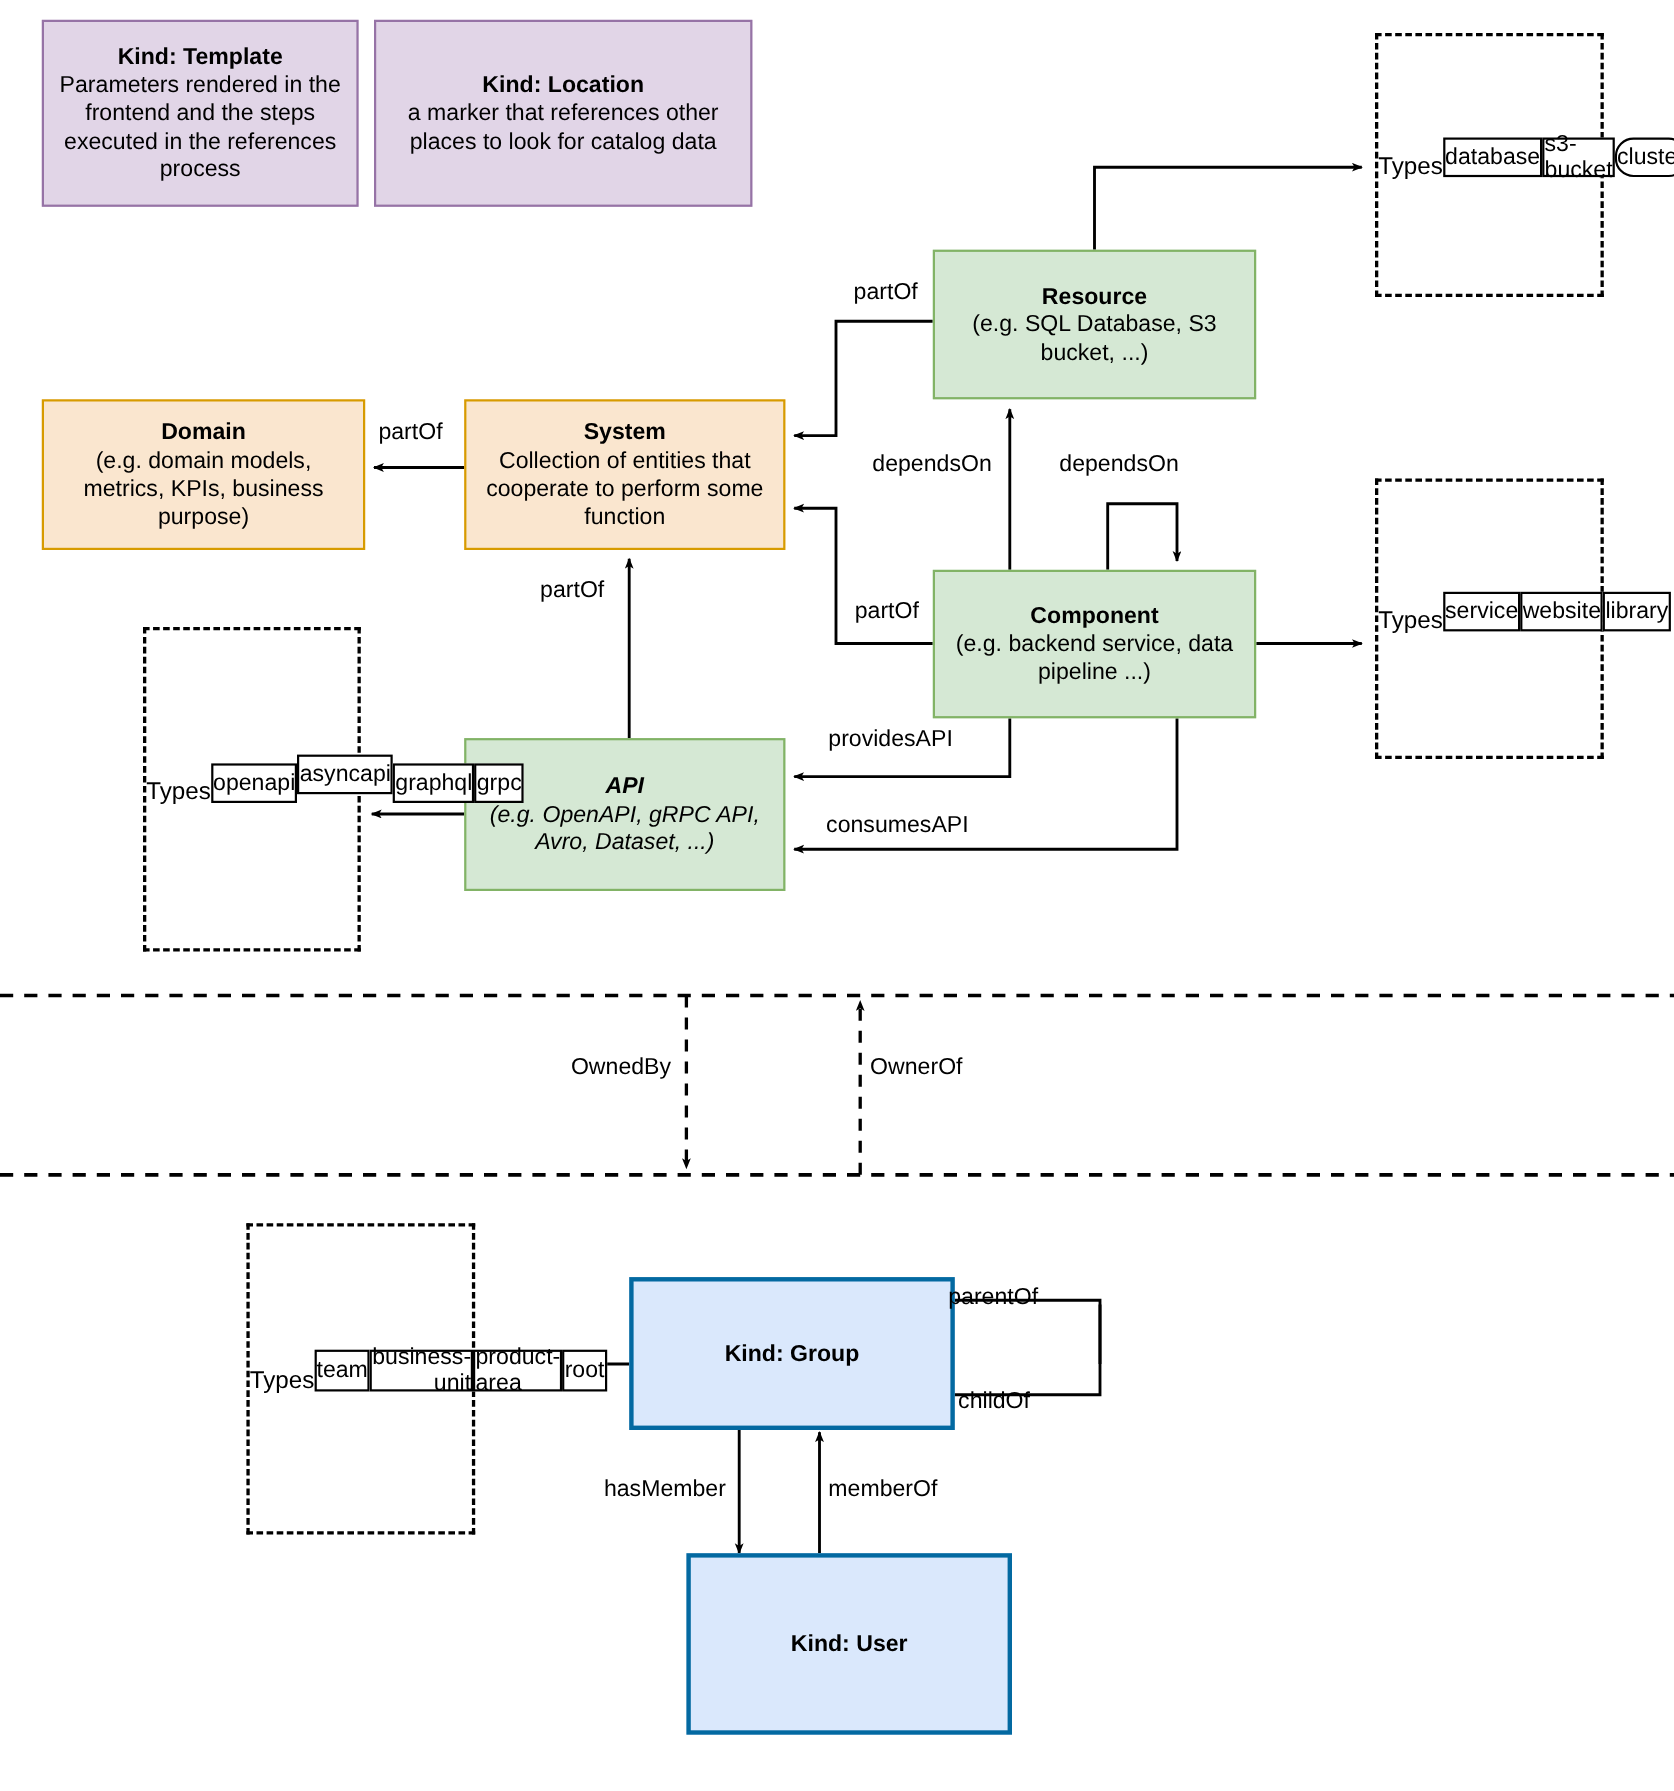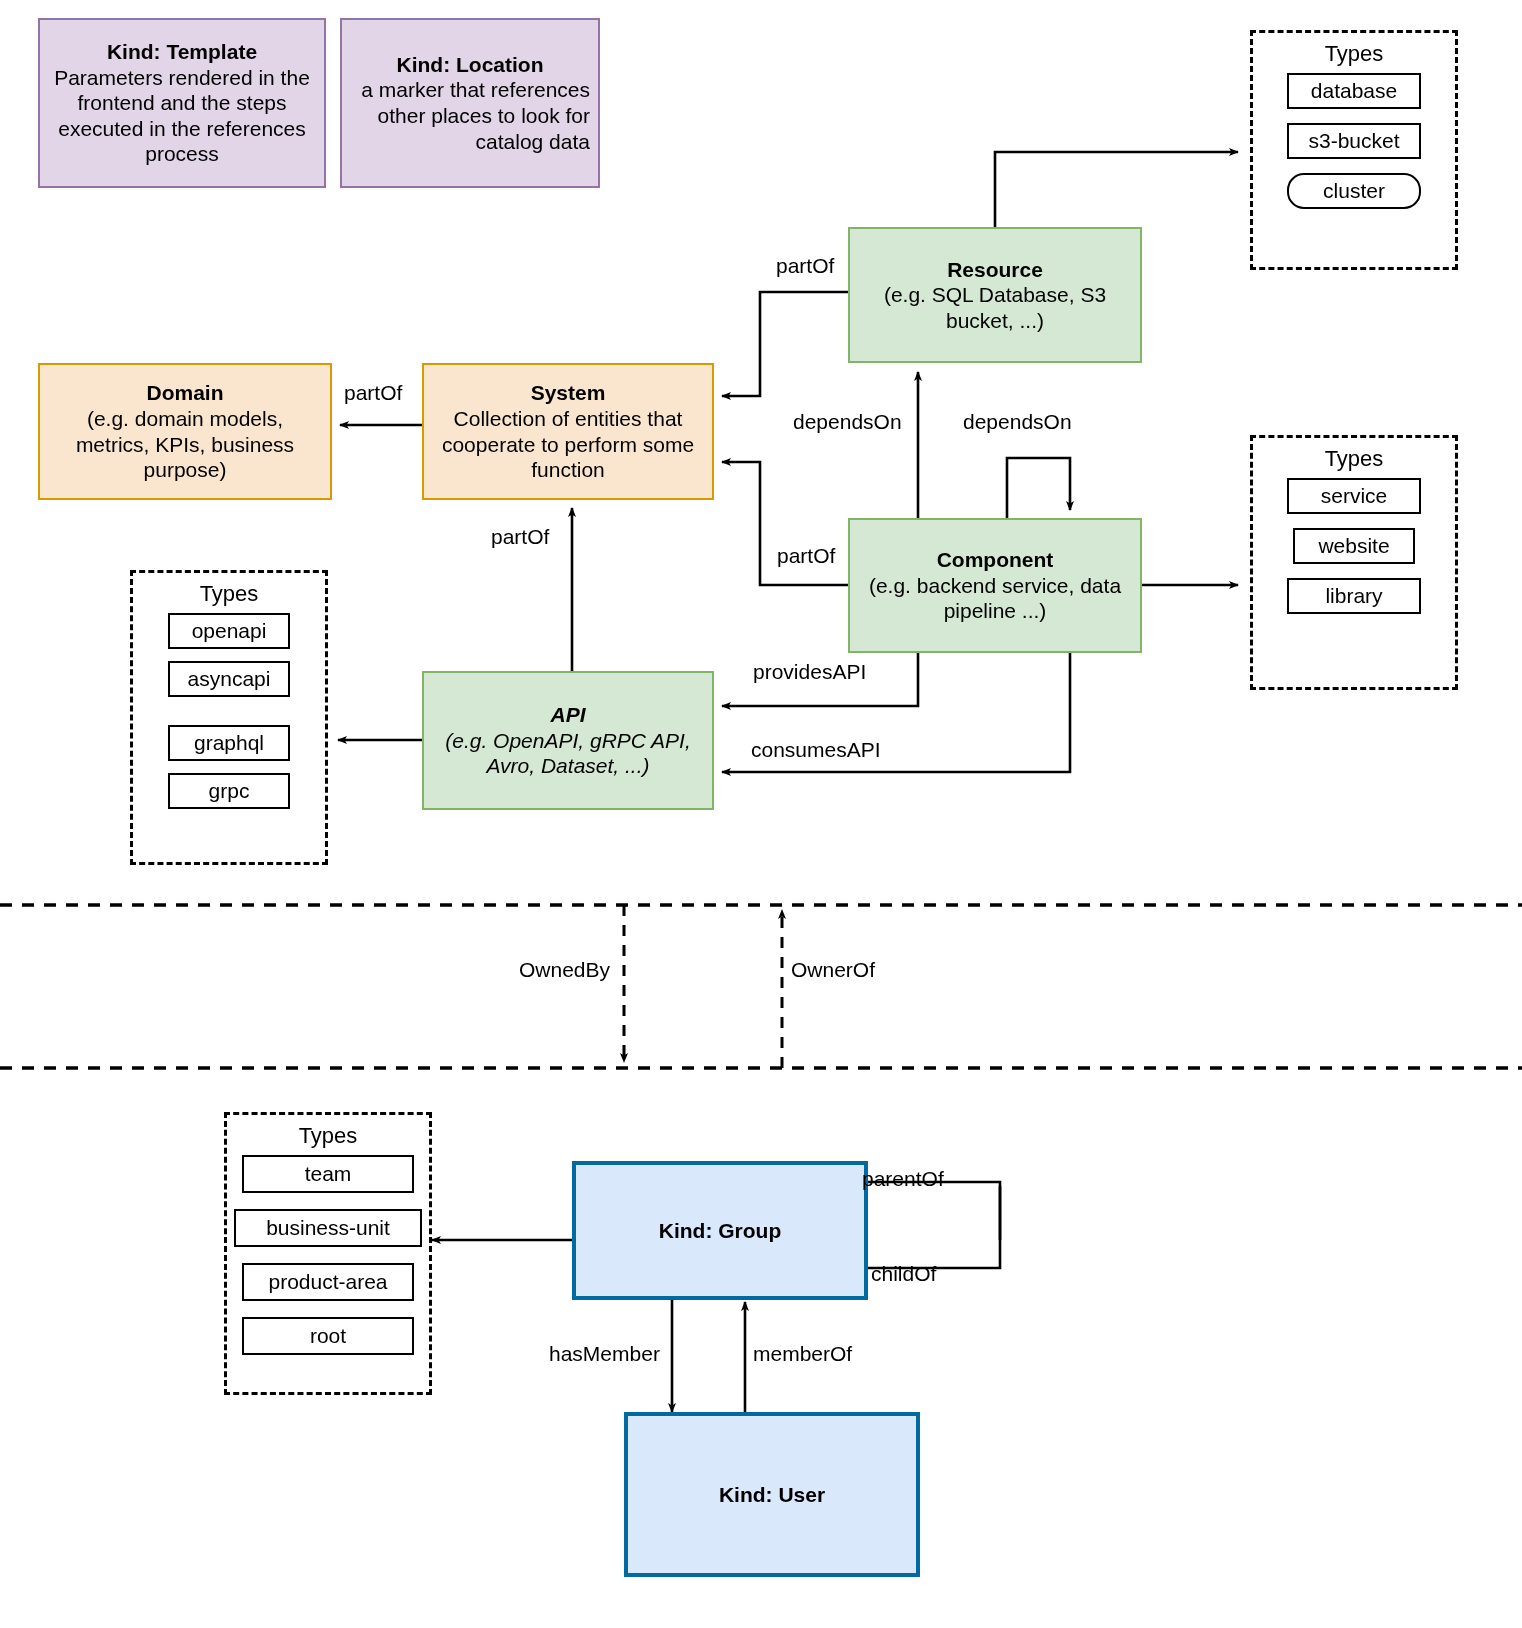--- a/index.html
+++ b/index.html
@@ -11,21 +11,21 @@
         font-size:21px;line-height:1.22;padding:4px 8px;}
   .node .ttl{font-weight:bold;}
   .node .sub{font-weight:normal;}
 
   .purple{background:#e1d5e7;border:2px solid #9673a6;}
   .orange{background:#fae6cf;border:2px solid #d79b00;}
   .green {background:#d5e8d4;border:2px solid #82b366;}
   .blue  {background:#dae8fc;border:4px solid #0369a1;}
 
   .typesbox{position:absolute;box-sizing:border-box;border:3px dashed #000000;
-            background:transparent;display:flex;flex-direction:column;align-items:center;}
+            background:transparent;display:flex;flex-direction:row;align-items:center;}
   .typesbox .tlabel{font-size:22px;color:#000;margin-top:8px;margin-bottom:6px;}
   .chip{box-sizing:border-box;border:2px solid #000000;background:#ffffff;color:#000;
         font-size:21px;display:flex;align-items:center;justify-content:center;
         margin-bottom:14px;}
 
   .edgelabel{position:absolute;font-size:21px;color:#000;white-space:nowrap;
              background:transparent;}
 
   svg.wires{position:absolute;left:0;top:0;width:1522px;height:1628px;pointer-events:none;}
   .ln{stroke:#000000;stroke-width:2.6;fill:none;}
@@ -82,21 +82,21 @@
     <path class="ln" d="M672,1300 L672,1412" marker-end="url(#ah)"></path>
 
     <path class="ln" d="M745,1412 L745,1302" marker-end="url(#ah)"></path>
   </svg>
 
   <div class="node purple" style="left:38px;top:18px;width:288px;height:170px;">
     <div class="ttl">Kind: Template</div>
     <div class="sub">Parameters rendered in the frontend and the steps executed in  the references process</div>
   </div>
 
-  <div class="node purple" style="left:340px;top:18px;width:260px;height:170px;text-align:right;">
+  <div class="node purple" style="left:340px;top:18px;width:344px;height:170px;">
     <div class="ttl">Kind: Location</div>
     <div class="sub">a marker that references other places to look for catalog data</div>
   </div>
 
   <div class="node green" style="left:848px;top:227px;width:294px;height:136px;">
     <div class="ttl">Resource</div>
     <div class="sub">(e.g. SQL Database, S3 bucket, ...)</div>
   </div>
 
   <div class="node orange" style="left:38px;top:363px;width:294px;height:137px;">
@@ -145,21 +145,21 @@
     <div class="tlabel">Types</div>
     <div class="chip" style="width:122px;height:36px;margin-bottom:12px;">openapi</div>
     <div class="chip" style="width:122px;height:36px;margin-bottom:28px;">asyncapi</div>
     <div class="chip" style="width:122px;height:36px;margin-bottom:12px;">graphql</div>
     <div class="chip" style="width:122px;height:36px;margin-bottom:12px;">grpc</div>
   </div>
 
   <div class="typesbox" style="left:224px;top:1112px;width:208px;height:283px;">
     <div class="tlabel">Types</div>
     <div class="chip" style="width:172px;height:38px;margin-bottom:16px;">team</div>
-    <div class="chip" style="width:188px;height:38px;margin-bottom:16px;">business-unit</div>
+    <div class="chip" style="width:188px;height:38px;margin-bottom:16px;text-align:right;">business-unit</div>
     <div class="chip" style="width:172px;height:38px;margin-bottom:16px;">product-area</div>
     <div class="chip" style="width:172px;height:38px;margin-bottom:16px;">root</div>
   </div>
 
   <div class="edgelabel" style="left:776px;top:254px;">partOf</div>
   <div class="edgelabel" style="left:344px;top:381px;">partOf</div>
   <div class="edgelabel" style="left:793px;top:410px;">dependsOn</div>
   <div class="edgelabel" style="left:963px;top:410px;">dependsOn</div>
   <div class="edgelabel" style="left:777px;top:544px;">partOf</div>
   <div class="edgelabel" style="left:491px;top:525px;">partOf</div>

